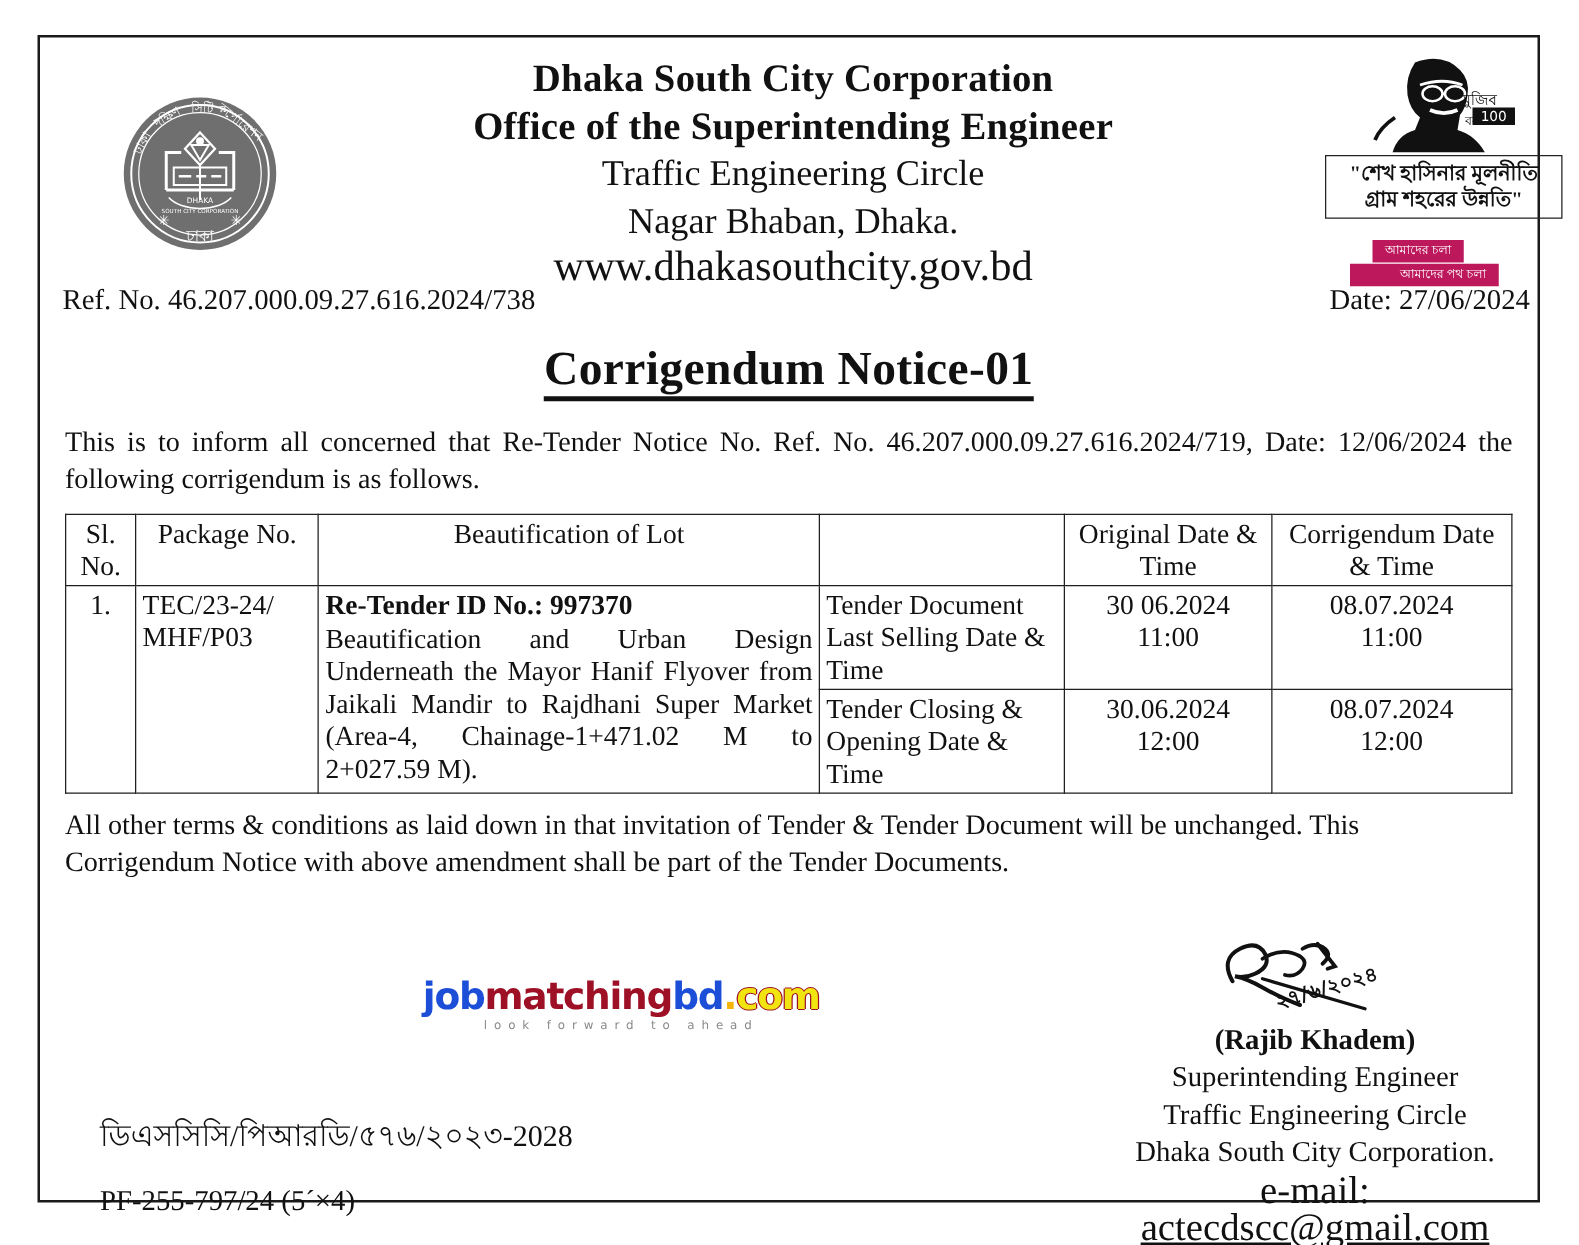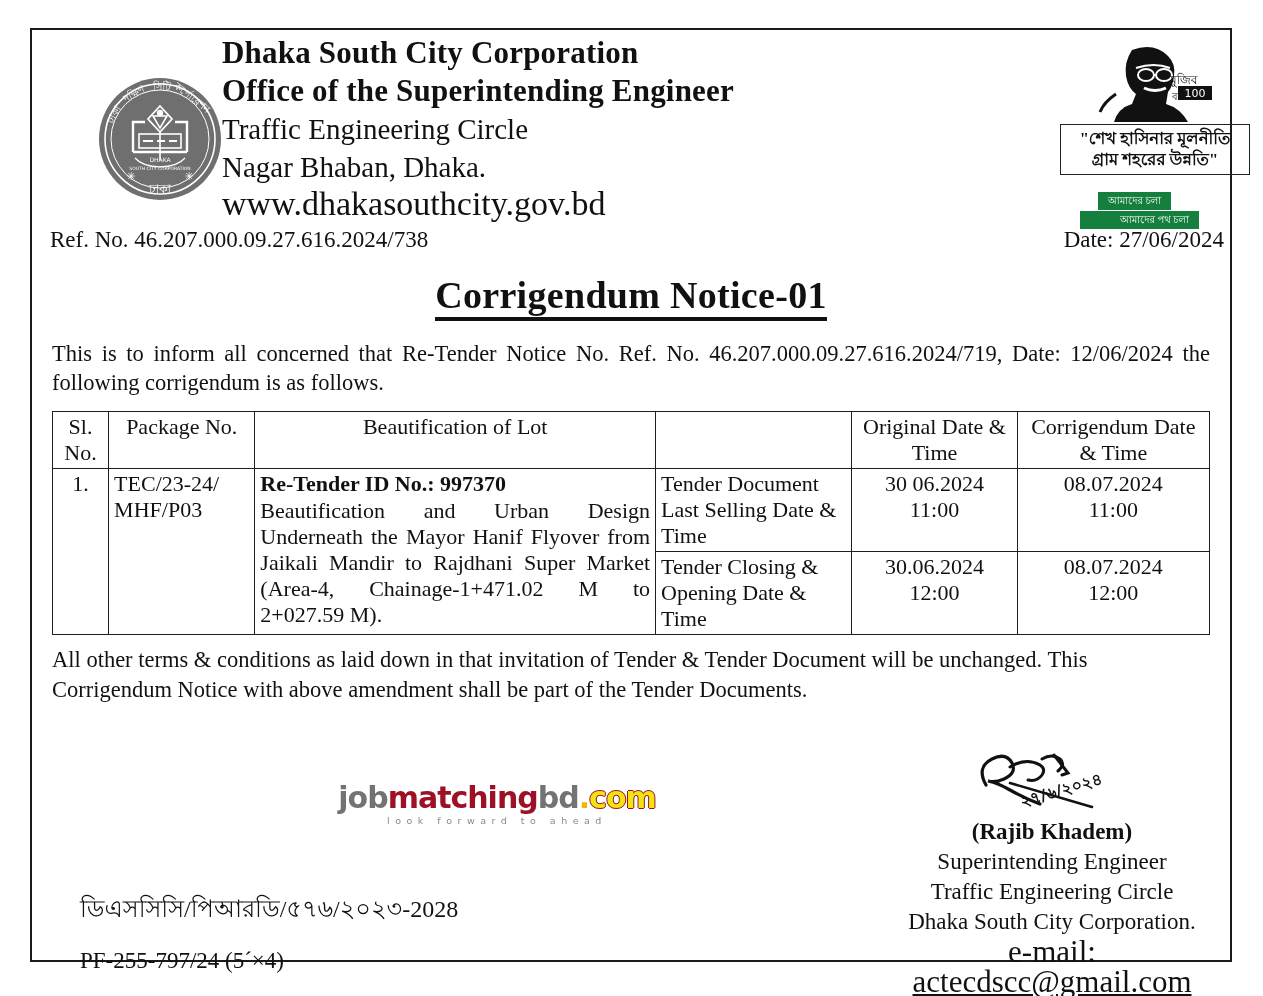--- a/index.html
+++ b/index.html
@@ -29,22 +29,23 @@
   }
 
   
   .header {
     position: relative;
     height: 195px;
   }
   .header-center {
     position: absolute;
     left: 190px;
-    top: 4px;
+    top: 14px;
     width: 825px;
+    text-align: center;
     font-family: Liberation Serif, serif;
   }
   .org-line-1,
   .org-line-2 {
     font-weight: bold;
     font-size: 31px;
     line-height: 38px;
     letter-spacing: .2px;
   }
   .org-line-3,
@@ -97,21 +98,21 @@
   }
   .mujib-ribbons {
     position: absolute;
     left: 22px;
     top: 150px;
     width: 160px;
     height: 44px;
   }
   .ribbon {
     position: absolute;
-    background: #15803d;
+    background: #be185d;
     color: #fff;
     font-size: 10px;
     line-height: 14px;
     text-align: left;
     padding: 2px 10px;
     white-space: nowrap;
   }
   .ribbon-1 { left: 22px; top: 0; }
   .ribbon-2 { left: 4px; top: 19px; padding-left: 40px; }
 
@@ -212,21 +213,21 @@
     user-select: none;
   }
   .wm-text {
     font-family: "DejaVu Sans", sans-serif;
     font-weight: bold;
     font-size: 30px;
     letter-spacing: -1px;
     line-height: 32px;
     white-space: nowrap;
   }
-  .wm-g { color: #737373; }
+  .wm-g { color: #1d4ed8; }
   .wm-r { color: #9d1025; }
   .wm-y { color: #f2e410; text-shadow: -1px 0 #9d1025, 1px 0 #9d1025, 0 -1px #9d1025, 0 1px #9d1025; }
   .wm-dot { color: #f4b40a; }
   .wm-tag {
     font-family: "DejaVu Sans", sans-serif;
     font-size: 9.5px;
     letter-spacing: 5.5px;
     color: #8a8a8a;
     margin-top: 1px;
     white-space: nowrap;

